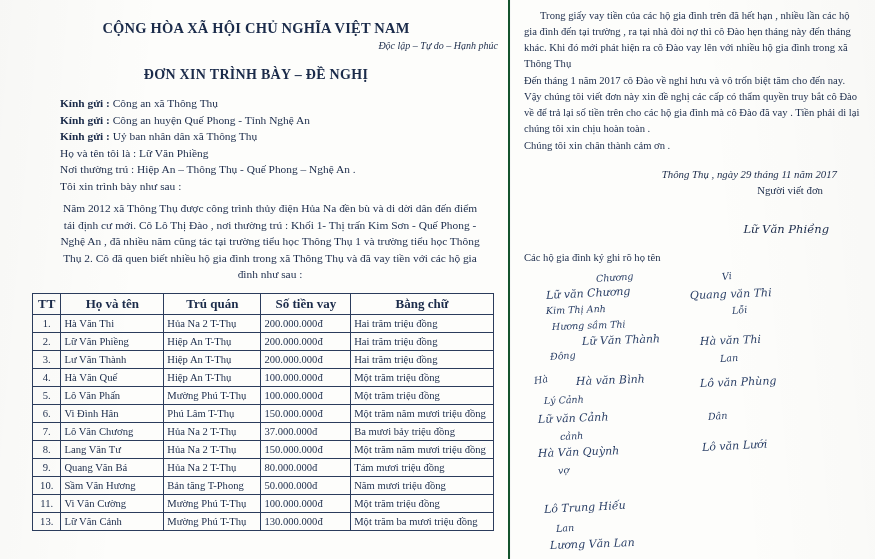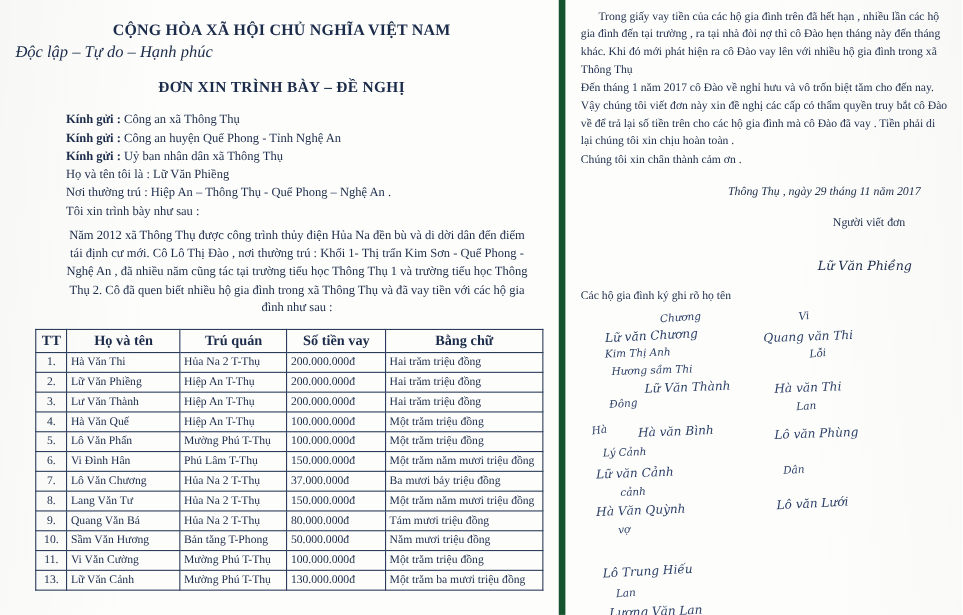--- a/index.html
+++ b/index.html
@@ -38,43 +38,43 @@
     height: 559px;
     padding: 10px 10px 0 14px;
     box-sizing: border-box;
   }
   .right-page {
     position: relative;
     width: 367px;
     height: 559px;
     padding: 8px 12px 0 14px;
     box-sizing: border-box;
-    border-left: 6px solid #14532d;
+    border-left: 2px solid #14532d;
   }
   .fold {
     position: absolute;
     left: 508px;
     top: 0;
     width: 3px;
     height: 559px;
     background: linear-gradient(90deg, rgba(180,190,205,0.55), rgba(255,255,255,0));
     pointer-events: none;
   }
 
   
   .nat-title {
     text-align: center;
     font-weight: bold;
     font-size: 14.5px;
     letter-spacing: 0.2px;
     margin-top: 10px;
   }
   .nat-sub {
-    text-align: left;
-    font-size: 15px;
+    text-align: right;
+    font-size: 10px;
     margin-top: 3px;
     font-style: italic;
   }
   .doc-title {
     text-align: center;
     font-weight: bold;
     font-size: 14px;
     margin-top: 16px;
     letter-spacing: 0.3px;
   }
@@ -127,21 +127,21 @@
   .rp-text p { margin: 0 0 1px 0; }
   .rp-indent { text-indent: 16px; }
   .place-date {
     margin-top: 14px;
     text-align: right;
     font-size: 10.8px;
     font-style: italic;
     padding-right: 26px;
   }
   .writer-role {
-    margin-top: 16px;
+    margin-top: 4px;
     text-align: right;
     font-size: 10.8px;
     padding-right: 40px;
   }
   .writer-name {
     margin-top: 26px;
     text-align: right;
     font-size: 11.5px;
     padding-right: 34px;
     font-family: "DejaVu Serif", serif;

